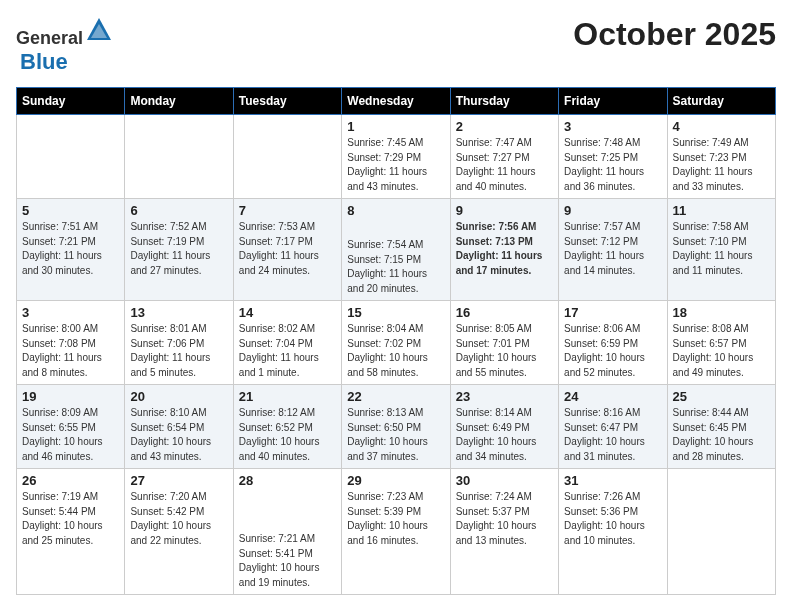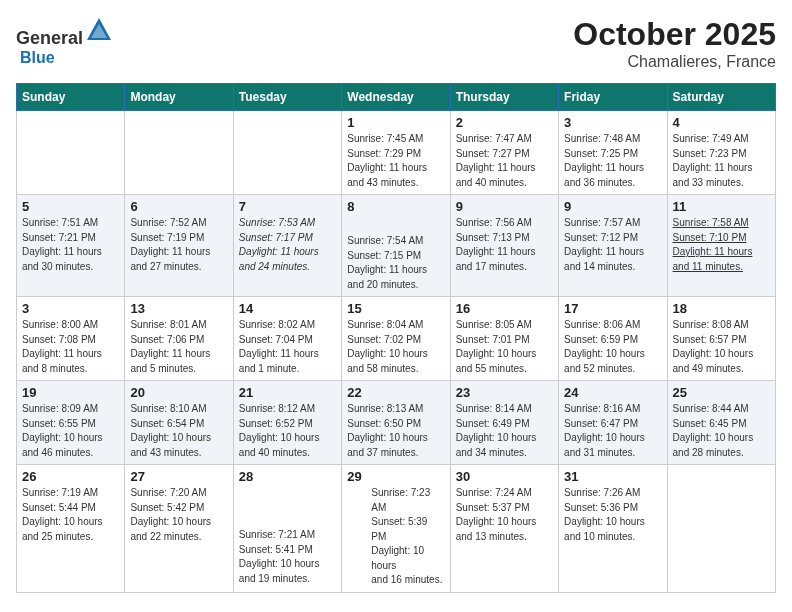--- a/index.html
+++ b/index.html
@@ -37,21 +37,21 @@
     .location-title {
       font-size: 16px;
       color: #444;
     }
     .calendar {
       width: 100%;
       border-collapse: collapse;
       font-size: 11px;
     }
     .calendar th {
-      background: #0f766e;
+      background: #000000;
       color: #fff;
       text-align: left;
       padding: 6px 5px;
       font-size: 12px;
       font-weight: bold;
       border: 1px solid #2b6db5;
     }
     .calendar td {
       border: 1px solid #ccc;
       vertical-align: top;
@@ -81,26 +81,25 @@
 </head>
 <body>
 
 <div class="header">
   <div class="logo">
     <span>
       <span style="font-size:18px;font-weight:bold;color:#333;">General</span><svg class="logo-icon" viewBox="0 0 28 28" xmlns="http://www.w3.org/2000/svg">
           <polygon points="14,2 26,24 2,24" fill="#1a6faf"></polygon>
           <polygon points="14,8 22,22 6,22" fill="#fff" opacity="0.4"></polygon>
         </svg><br>
-      <span style="font-size:16px;font-weight:bold;color:#1a6faf;margin-left:4px;">Blue</span>
+      <span style="font-size:22px;font-weight:bold;color:#1a6faf;margin-left:4px;">Blue</span>
     </span>
   </div>
   <div class="title-block">
     <div class="month-title">October 2025</div>
-    <div class="location-title">Chamalieres, France</div>
   </div>
 </div>
 
 <table class="calendar">
   <thead>
     <tr>
     <th>Sunday</th>
         <th>Monday</th>
         <th>Tuesday</th>
         <th>Wednesday</th>
@@ -153,49 +152,49 @@
         </td>
         <td>
           <div class="day-number">6</div>
           <div class="day-info" style="white-space: pre-line;">Sunrise: 7:52 AM
 Sunset: 7:19 PM
 Daylight: 11 hours
 and 27 minutes.</div>
         </td>
         <td>
           <div class="day-number">7</div>
-          <div class="day-info" style="white-space: pre-line; font-style: italic;">Sunrise: 7:53 AM
+          <div class="day-info" style="white-space: pre-line;">Sunrise: 7:53 AM
 Sunset: 7:17 PM
 Daylight: 11 hours
 and 24 minutes.</div>
         </td>
         <td>
           <div class="day-number">8</div>
           <div class="day-info" style="white-space: pre-line; margin-top: 20px;">Sunrise: 7:54 AM
 Sunset: 7:15 PM
 Daylight: 11 hours
 and 20 minutes.</div>
         </td>
         <td>
           <div class="day-number">9</div>
-          <div class="day-info" style="white-space: pre-line;">Sunrise: 7:56 AM
+          <div class="day-info" style="white-space: pre-line; font-weight: bold;">Sunrise: 7:56 AM
 Sunset: 7:13 PM
 Daylight: 11 hours
 and 17 minutes.</div>
         </td>
         <td>
           <div class="day-number">9</div>
           <div class="day-info" style="white-space: pre-line;">Sunrise: 7:57 AM
 Sunset: 7:12 PM
 Daylight: 11 hours
 and 14 minutes.</div>
         </td>
         <td>
           <div class="day-number">11</div>
-          <div class="day-info" style="white-space: pre-line; text-decoration: underline;">Sunrise: 7:58 AM
+          <div class="day-info" style="white-space: pre-line;">Sunrise: 7:58 AM
 Sunset: 7:10 PM
 Daylight: 11 hours
 and 11 minutes.</div>
         </td>
       </tr>
       <tr>
         <td>
           <div class="day-number">3</div>
           <div class="day-info" style="white-space: pre-line;">Sunrise: 8:00 AM
 Sunset: 7:08 PM
@@ -313,21 +312,21 @@
         </td>
         <td>
           <div class="day-number">28</div>
           <div class="day-info" style="white-space: pre-line; margin-top: 44px;">Sunrise: 7:21 AM
 Sunset: 5:41 PM
 Daylight: 10 hours
 and 19 minutes.</div>
         </td>
         <td>
           <div class="day-number">29</div>
-          <div class="day-info" style="white-space: pre-line; margin-left: 24px;">Sunrise: 7:23 AM
+          <div class="day-info" style="white-space: pre-line;">Sunrise: 7:23 AM
 Sunset: 5:39 PM
 Daylight: 10 hours
 and 16 minutes.</div>
         </td>
         <td>
           <div class="day-number">30</div>
           <div class="day-info" style="white-space: pre-line;">Sunrise: 7:24 AM
 Sunset: 5:37 PM
 Daylight: 10 hours
 and 13 minutes.</div>

